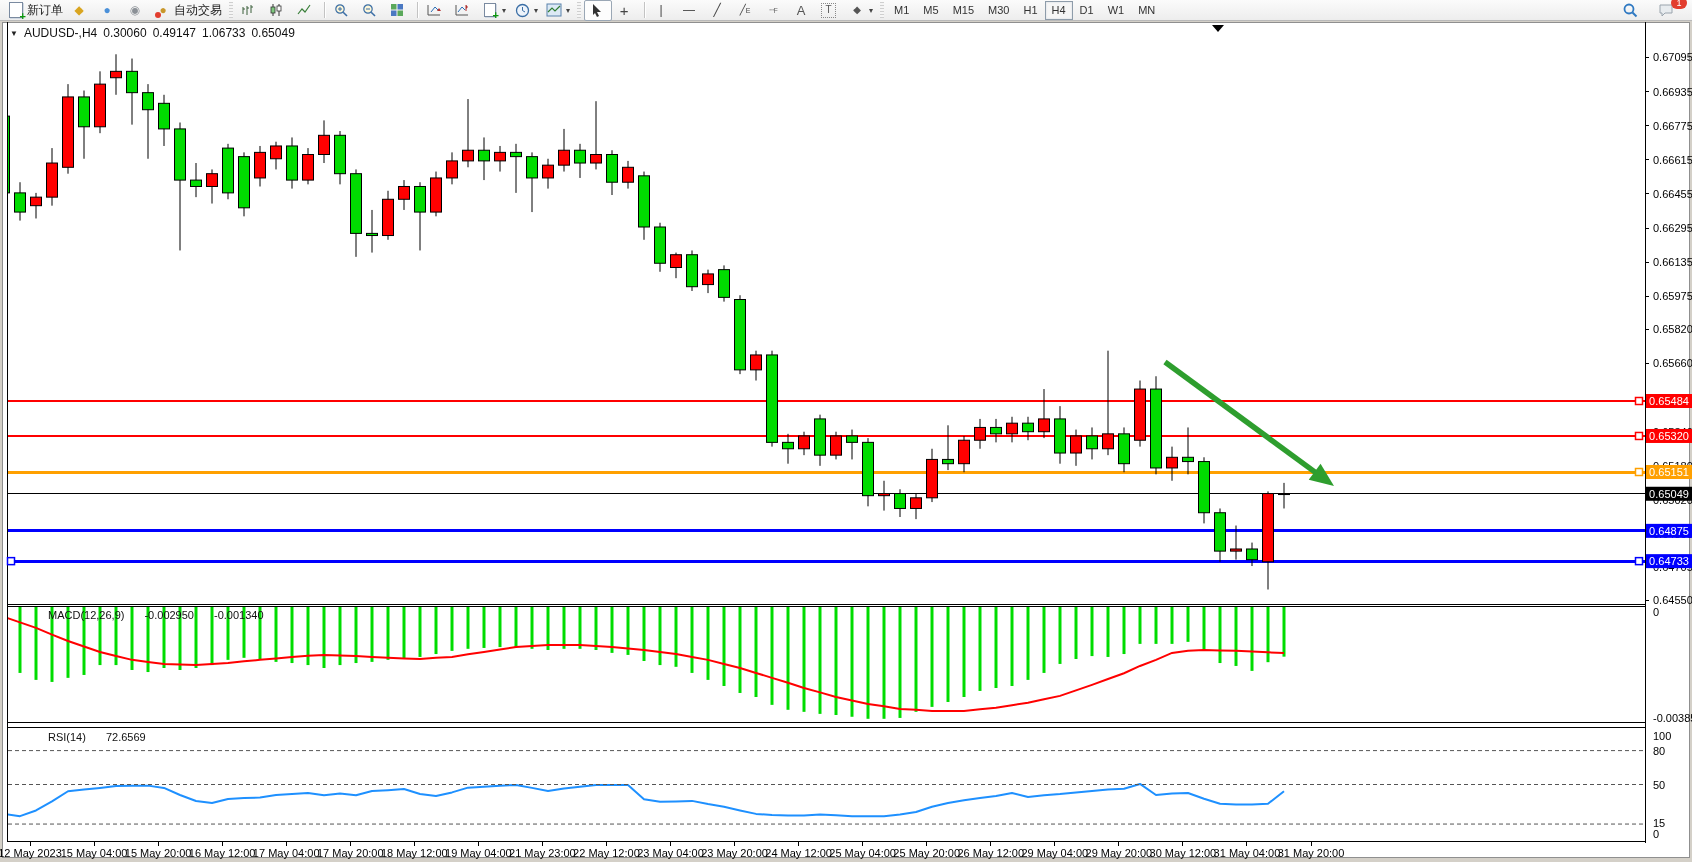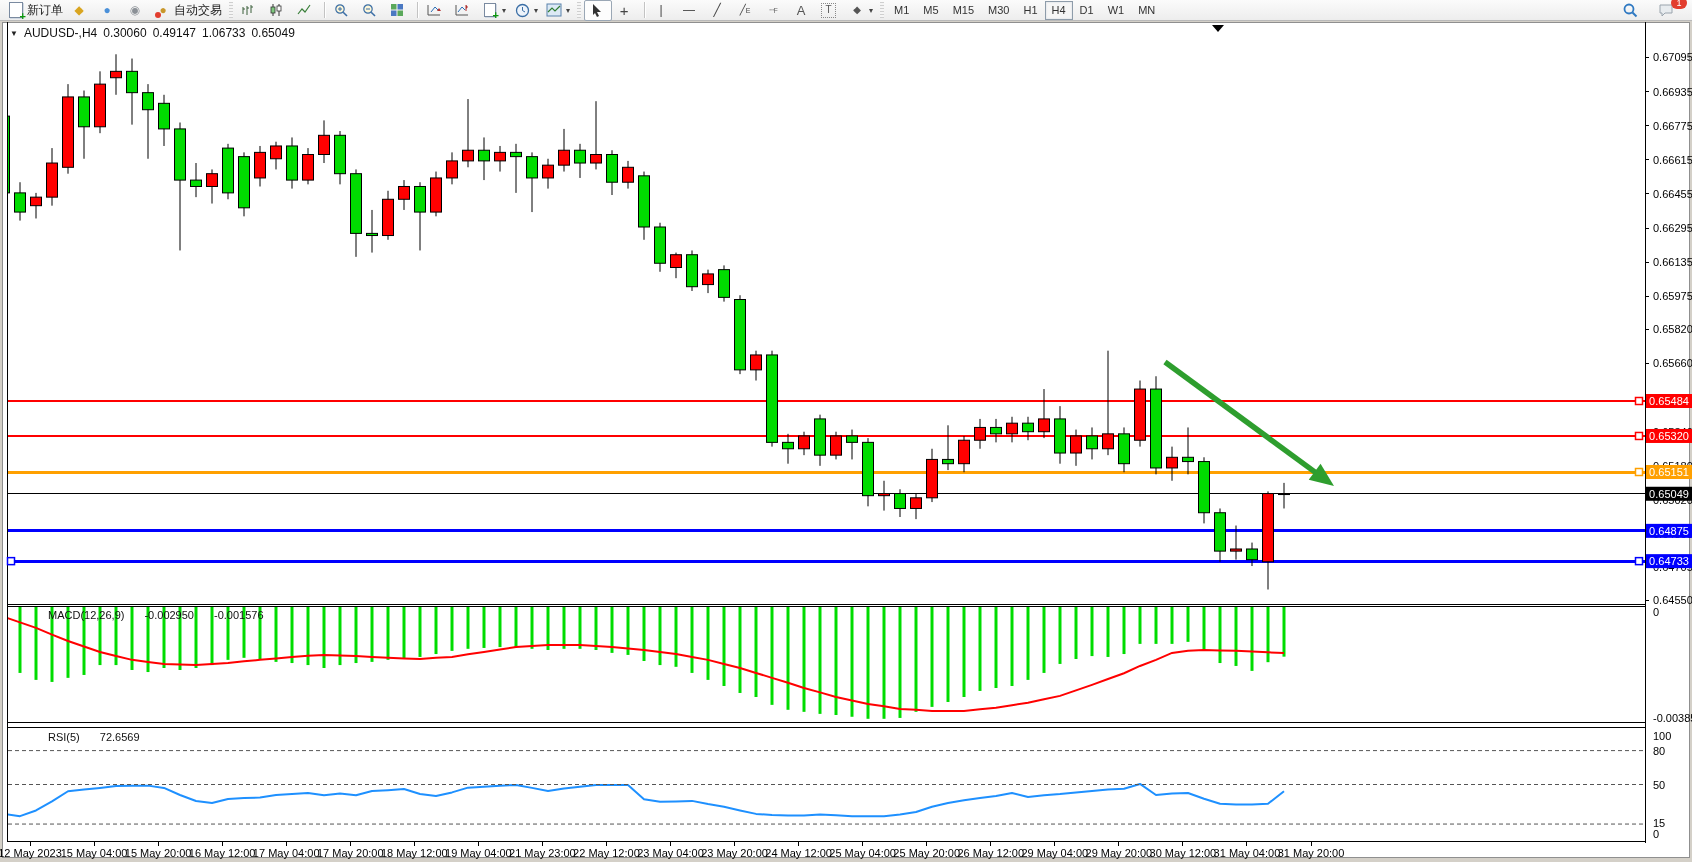--- a/index.html
+++ b/index.html
@@ -596,18 +596,18 @@
   <b>AUDUSD-,H4</b>
   <span>0.30060</span>
   <span>0.49147</span>
   <span>1.06733</span>
   <span>0.65049</span>
 </div>
 
 <div id="macd-label" class="pane-label">
   <span>MACD(12,26,9)</span>
   <span>-0.002950</span>
-  <span>-0.001576</span>
+  <span>-0.001340</span>
 </div>
 <div id="rsi-label" class="pane-label">
-  <span>RSI(5)</span>
+  <span>RSI(14)</span>
   <span>72.6569</span>
 </div>
 
 </body></html>

